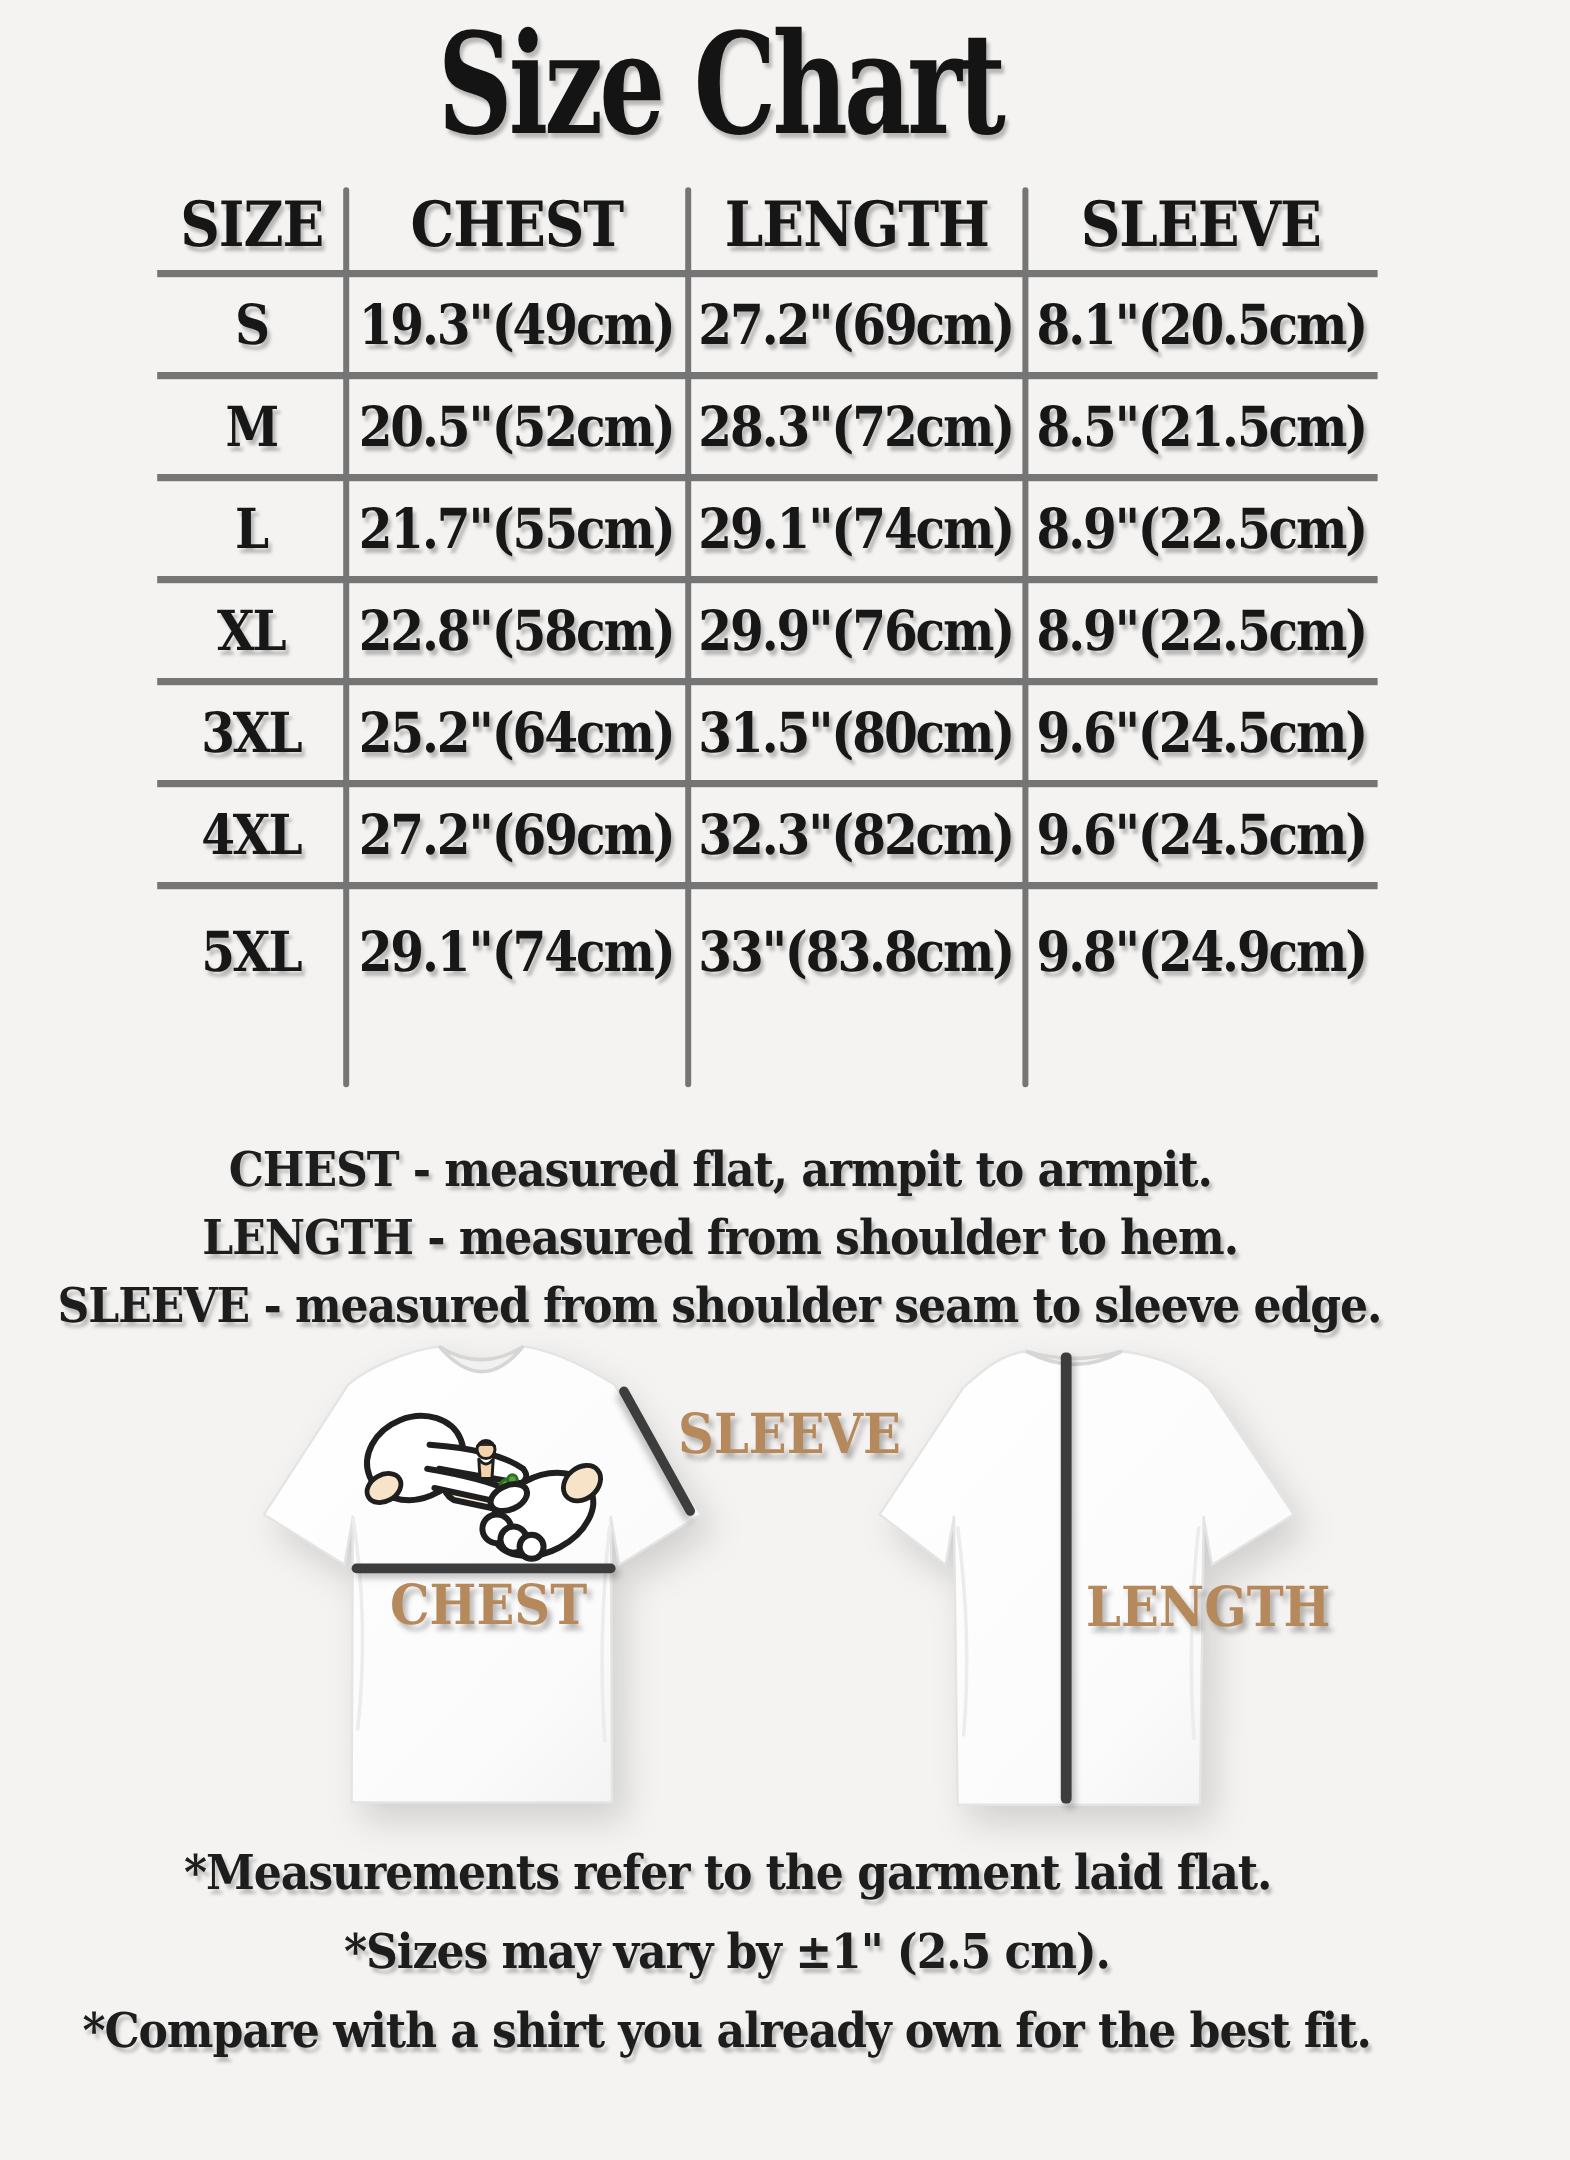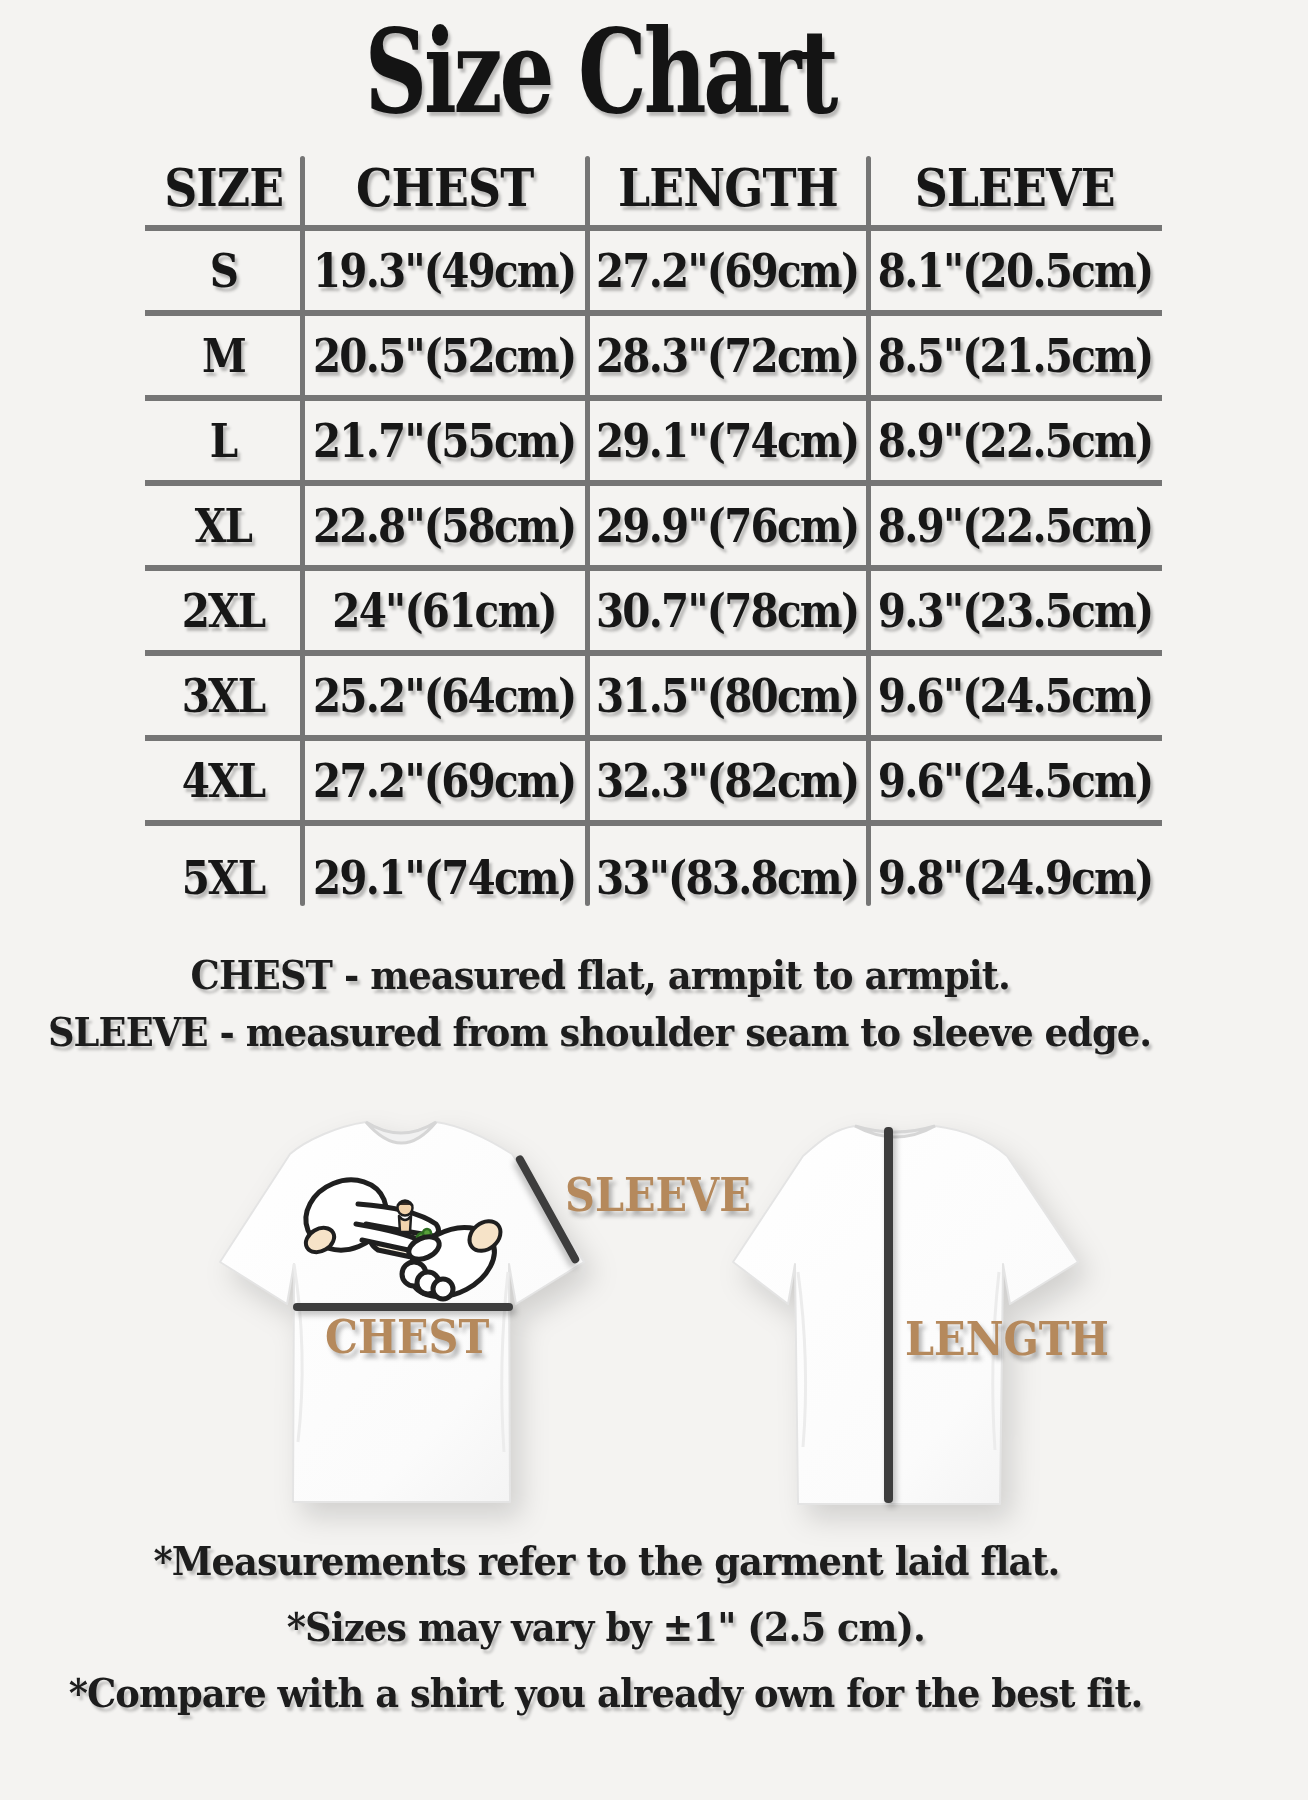--- a/index.html
+++ b/index.html
@@ -21,21 +21,21 @@
   }
   .squish{
     display:inline-block;
     transform:scale(0.80,1.08);
     letter-spacing:-4px;
     text-shadow:3px 4px 3px rgba(50,50,50,0.30);
   }
 
   
   .size-table{
-    position:absolute;left:145px;top:150px;width:1017px;height:762px;
+    position:absolute;left:131px;top:150px;width:1017px;height:762px;
   }
   .trow{
     display:grid;
     grid-template-columns:157px 285px 281px 294px;
     align-items:center;justify-items:center;
     box-sizing:border-box;
   }
   .thead{height:81px;border-bottom:6px solid #757575;}
   .drow{height:85px;border-bottom:6px solid #757575;}
   .drow:last-child{border-bottom:none;height:80px;margin-top:12px;}
@@ -139,26 +139,20 @@
           <div class="cell"><span>29.1"(74cm)</span></div>
           <div class="cell"><span>8.9"(22.5cm)</span></div>
         </div>
         <div class="trow drow">
           <div class="cell"><span>XL</span></div>
           <div class="cell"><span>22.8"(58cm)</span></div>
           <div class="cell"><span>29.9"(76cm)</span></div>
           <div class="cell"><span>8.9"(22.5cm)</span></div>
         </div>
         <div class="trow drow">
-          <div class="cell"><span>2XL</span></div>
-          <div class="cell"><span>24"(61cm)</span></div>
-          <div class="cell"><span>30.7"(78cm)</span></div>
-          <div class="cell"><span>9.3"(23.5cm)</span></div>
-        </div>
-        <div class="trow drow">
           <div class="cell"><span>3XL</span></div>
           <div class="cell"><span>25.2"(64cm)</span></div>
           <div class="cell"><span>31.5"(80cm)</span></div>
           <div class="cell"><span>9.6"(24.5cm)</span></div>
         </div>
         <div class="trow drow">
           <div class="cell"><span>4XL</span></div>
           <div class="cell"><span>27.2"(69cm)</span></div>
           <div class="cell"><span>32.3"(82cm)</span></div>
           <div class="cell"><span>9.6"(24.5cm)</span></div>
@@ -170,20 +164,21 @@
           <div class="cell"><span>9.8"(24.9cm)</span></div>
         </div>
       </div>
     <div class="vline vline-1"></div>
     <div class="vline vline-2"></div>
     <div class="vline vline-3"></div>
   </div>
 
   <div class="notes">
     <div><span>CHEST - measured flat, armpit to armpit.</span></div>
+    <div><span>LENGTH - measured from shoulder to hem.</span></div>
     <div><span>SLEEVE - measured from shoulder seam to sleeve edge.</span></div>
   </div>
 
   <div class="diagram">
 
     <svg class="shirt-svg front-shirt" width="392" height="398" viewBox="0 0 392 398">
       <defs>
         <linearGradient id="gshirt" x1="0" y1="0" x2="1" y2="1">
           <stop offset="0" stop-color="#ffffff"></stop>
           <stop offset="0.7" stop-color="#fbfbfb"></stop>

